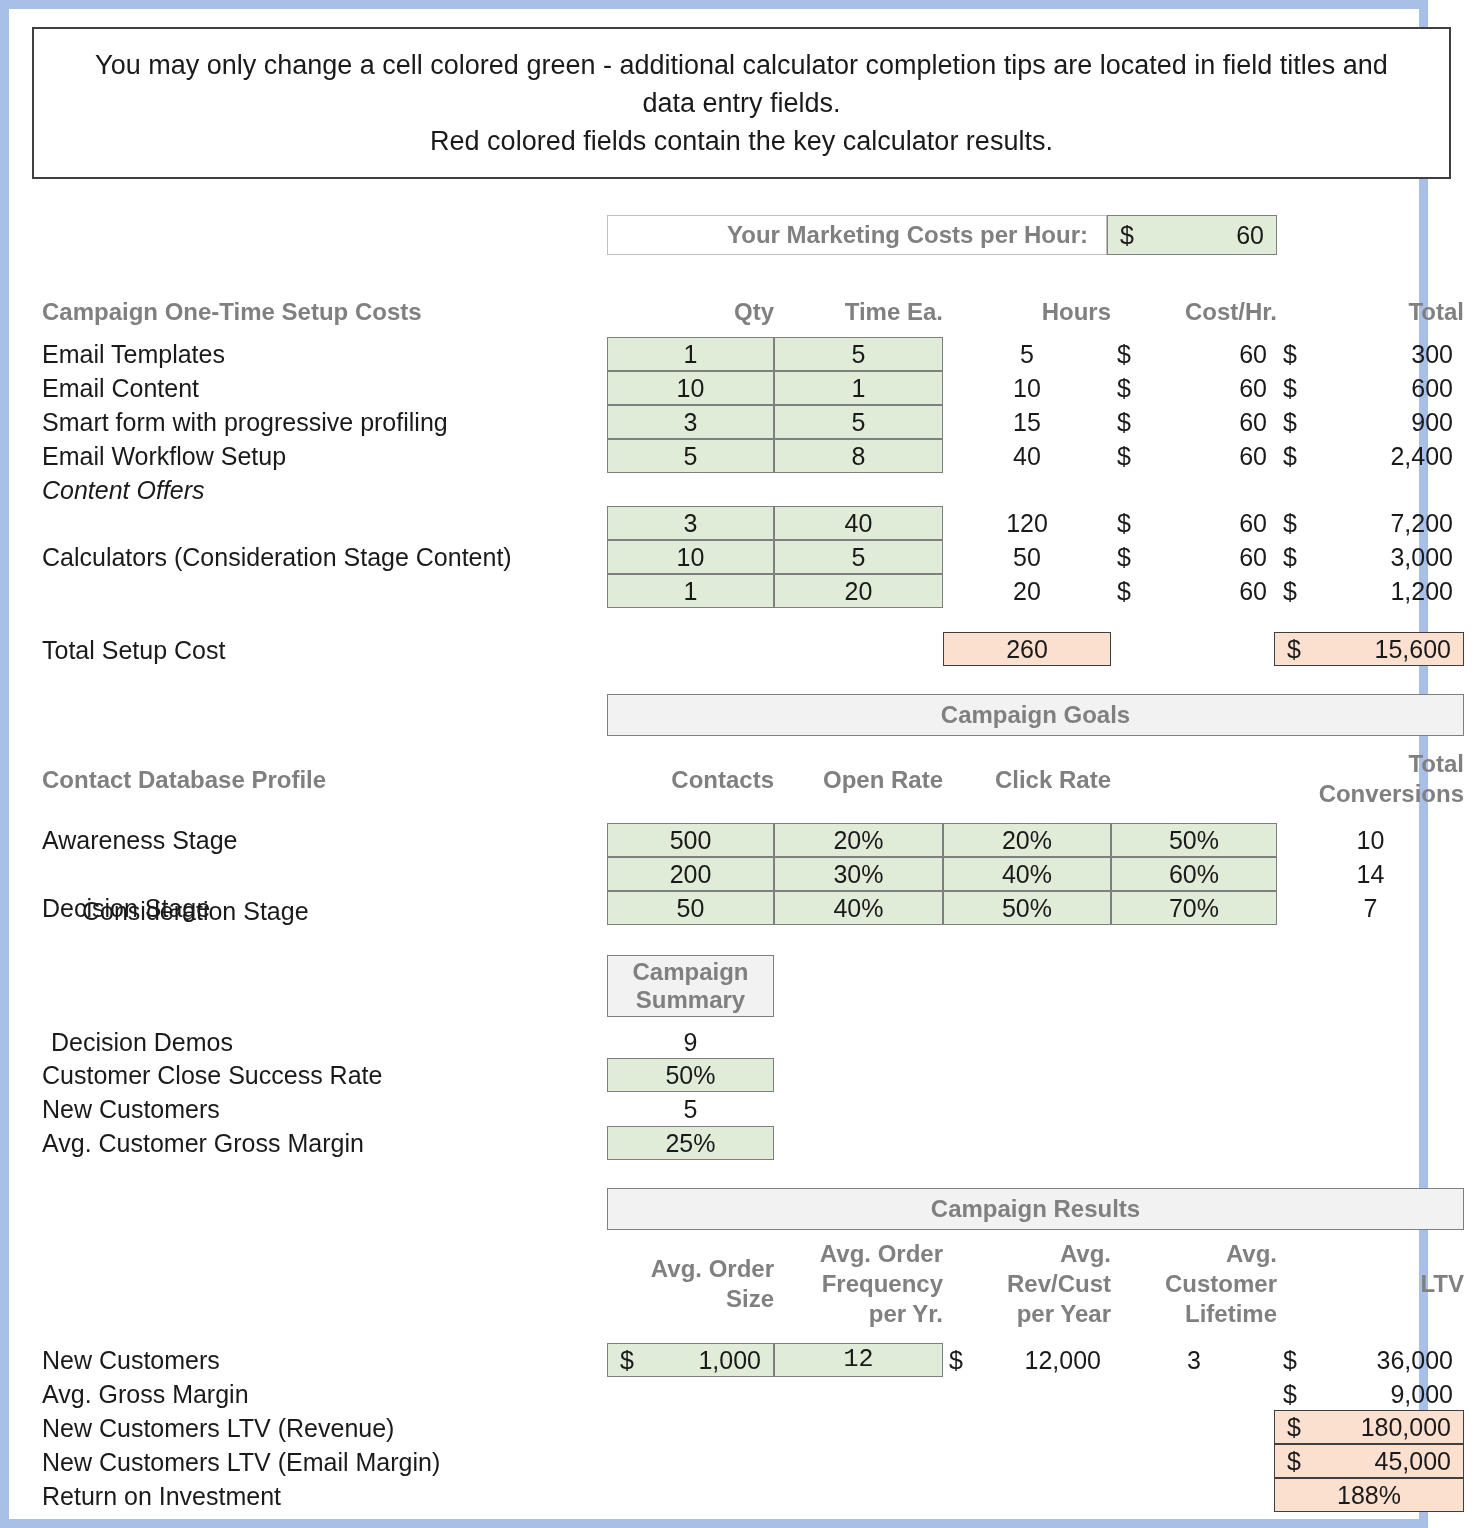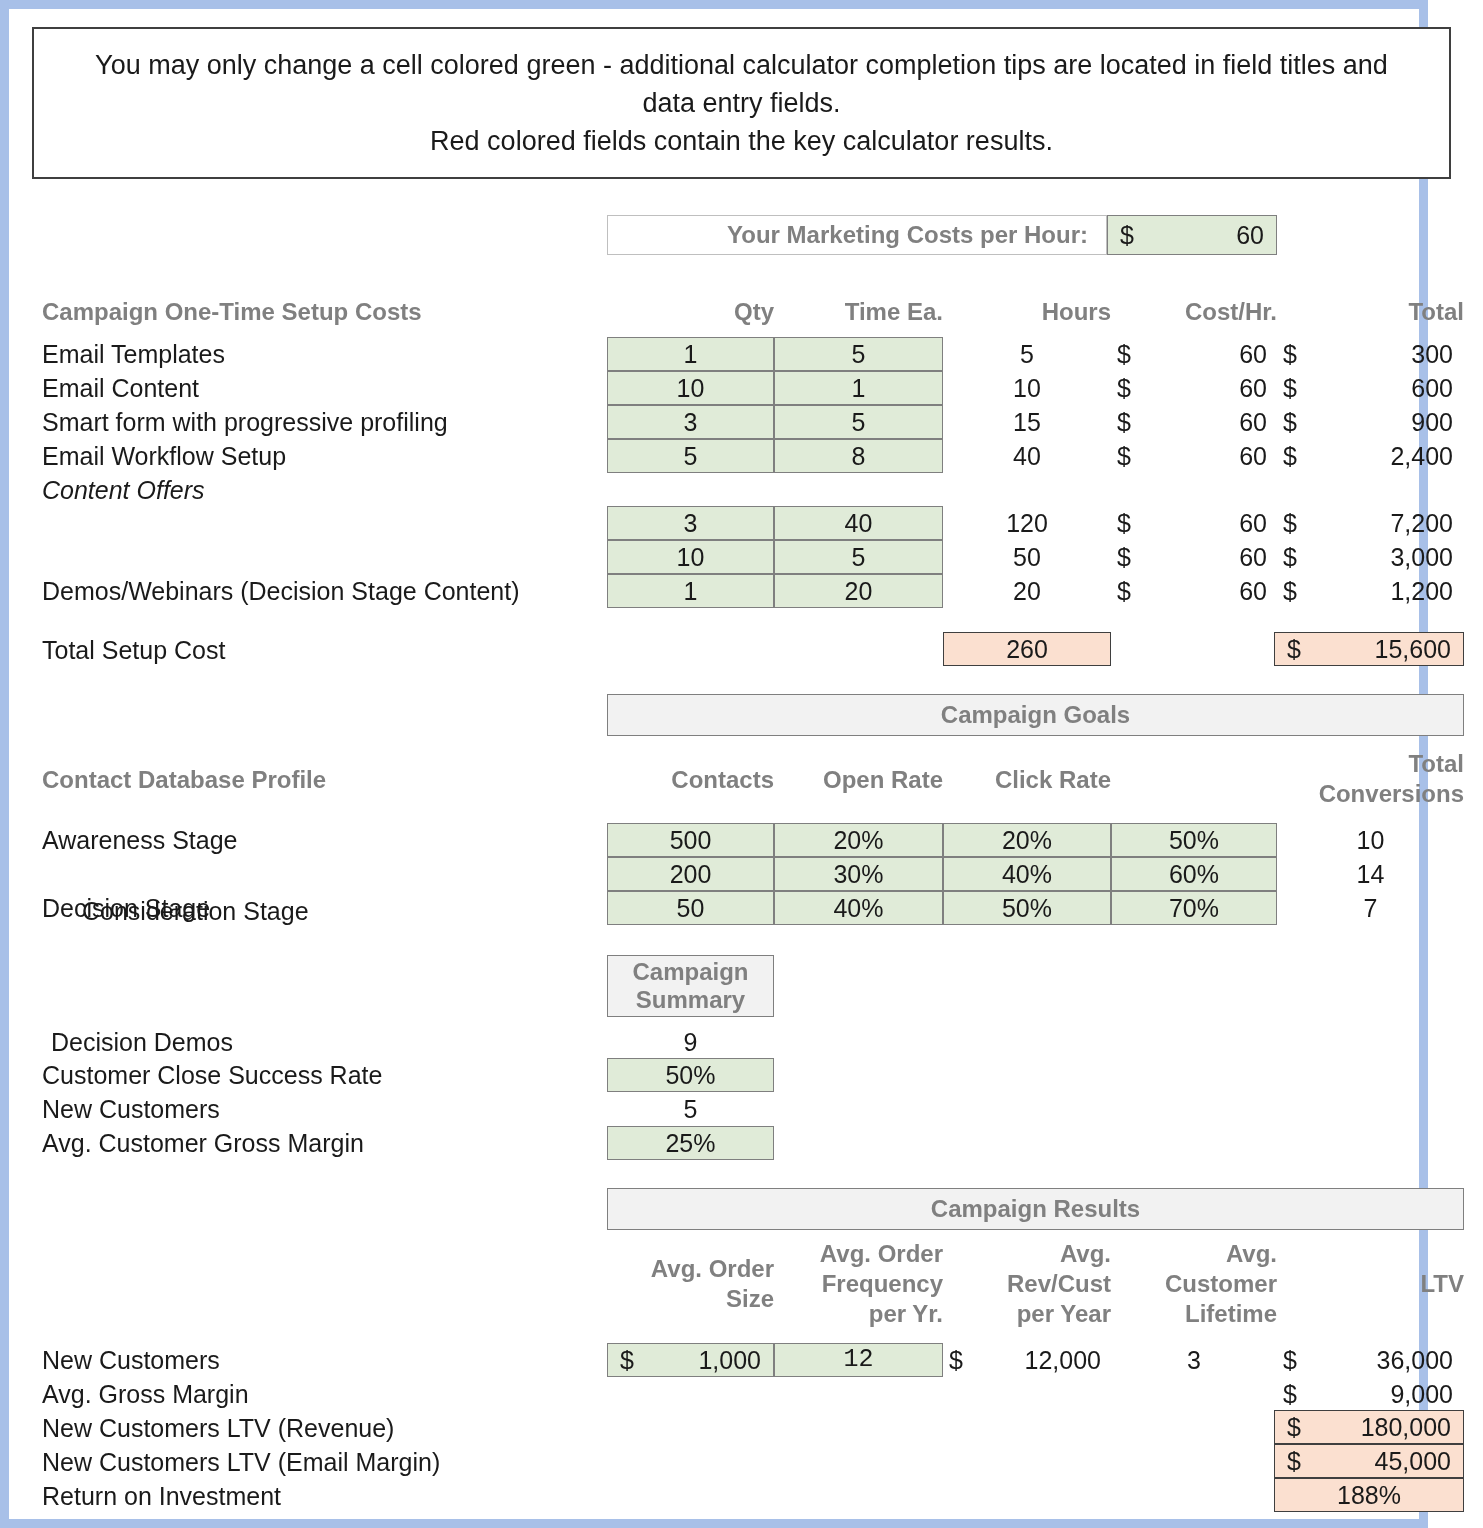--- a/index.html
+++ b/index.html
@@ -231,33 +231,33 @@
     <div class="abs val" style="left:934px; top:497px; width:168px;">120</div>
     <div class="abs moneyplain" style="left:1108px; top:497px; width:150px;">
       <span>$</span>
       <span>60</span>
     </div>
     <div class="abs moneyplain" style="left:1274px; top:497px; width:170px;">
       <span>$</span>
       <span>7,200</span>
     </div>
 
+    <div class="abs lbl" style="left:33px; top:531px;">Calculators (Consideration Stage Content)</div>
     <div class="abs green" style="left:598px; top:531px; width:167px;">10</div>
     <div class="abs green" style="left:765px; top:531px; width:169px;">5</div>
     <div class="abs val" style="left:934px; top:531px; width:168px;">50</div>
     <div class="abs moneyplain" style="left:1108px; top:531px; width:150px;">
       <span>$</span>
       <span>60</span>
     </div>
     <div class="abs moneyplain" style="left:1274px; top:531px; width:170px;">
       <span>$</span>
       <span>3,000</span>
     </div>
 
-    <div class="abs lbl" style="left:33px; top:565px;">Demos/Webinars (Decision Stage Content)</div>
     <div class="abs green" style="left:598px; top:565px; width:167px;">1</div>
     <div class="abs green" style="left:765px; top:565px; width:169px;">20</div>
     <div class="abs val" style="left:934px; top:565px; width:168px;">20</div>
     <div class="abs moneyplain" style="left:1108px; top:565px; width:150px;">
       <span>$</span>
       <span>60</span>
     </div>
     <div class="abs moneyplain" style="left:1274px; top:565px; width:170px;">
       <span>$</span>
       <span>1,200</span>

